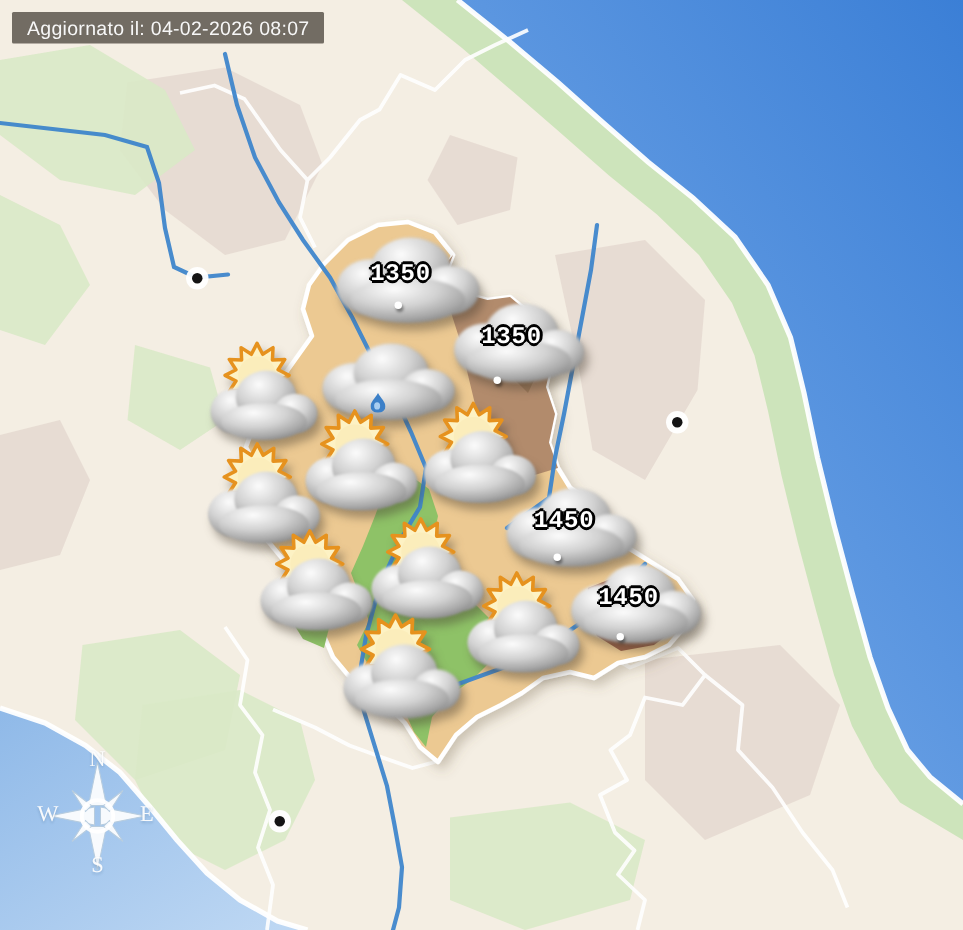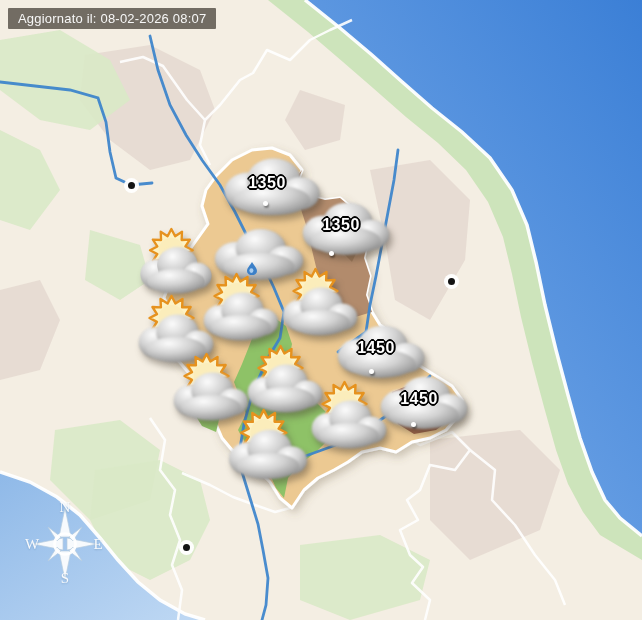--- a/index.html
+++ b/index.html
@@ -12,21 +12,21 @@
     padding:0 10px;background:rgba(88,82,74,.84);color:#f7f7f7;font-size:13px;
     letter-spacing:.2px;border-radius:1px;white-space:nowrap;}
 
   
   .weather-icon{position:absolute;filter:drop-shadow(3px 5px 3px rgba(70,60,48,.42));}
   .weather-icon .sun{position:absolute;left:16%;top:-16%;width:58%;height:75%;}
   .weather-icon .puffs{position:absolute;left:0;top:0;width:100%;height:100%;}
   .cloud-label{position:absolute;left:0;right:10px;top:50%;transform:translateY(-58%);
     text-align:center;font-weight:bold;font-size:16px;color:#fff;letter-spacing:.5px;
     text-shadow:-2px 0 0 #000,2px 0 0 #000,0 -2px 0 #000,0 2px 0 #000,
-      -1px -1px 0 #000,1px -1px 0 #000,-1px 1px 0 #000,1px 1px 0 #000;}
+      -1px -1px 0 #000,1px -1px 0 #000,-1px 1px 0 #000,1px 1px 0 #000;font-family:Liberation Mono, monospace;}
 
   
   .town-dot{position:absolute;width:7px;height:7px;margin:-3.5px 0 0 -3.5px;
     background:#141414;border-radius:50%;box-shadow:0 0 0 4px rgba(255,255,255,.95);}
   .town-dot-white{position:absolute;width:5px;height:5px;margin:-2.5px 0 0 -2.5px;
     background:#fff;border-radius:50%;box-shadow:1px 2px 2px rgba(0,0,0,.4);}
 
   
   .compass{position:absolute;left:19px;top:494px;width:92px;height:98px;}
   .compass svg{position:absolute;left:0;top:0;}
@@ -134,21 +134,21 @@
           <ellipse cx="60" cy="57" rx="41" ry="16"></ellipse>
         </g>
       </symbol>
       <symbol id="sym-sun" viewBox="0 0 48 48">
         <polygon points="46,24 38.5,27.9 43.1,35 34.6,34.6 35,43.1 27.9,38.5 24,46 20.1,38.5 13,43.1 13.4,34.6 4.9,35 9.5,27.9 2,24 9.5,20.1 4.9,13 13.4,13.4 13,4.9 20.1,9.5 24,2 27.9,9.5 35,4.9 34.6,13.4 43.1,13 38.5,20.1" fill="#fdf2c4" stroke="#e6921e" stroke-width="2.4" stroke-linejoin="round"></polygon>
         <circle cx="24" cy="24" r="13" fill="#fbedbb"></circle>
       </symbol>
     </defs>
   </svg>
 
-  <div class="update-bar">Aggiornato il: 08-02-2026 08:07</div>
+  <div class="update-bar">Aggiornato il: 04-02-2026 08:07</div>
 
   <div id="weather-layer">
       <div class="weather-icon" style="left: 216px; top: 146px; width: 112px; height: 76px;">
 
       <svg class="puffs" viewBox="0 0 120 80" preserveAspectRatio="none">
         <use href="#sym-puffs" xlink:href="#sym-puffs"></use>
       </svg>
       <div class="cloud-label">1350</div>
     </div>
       <div class="weather-icon" style="left: 295px; top: 191px; width: 102px; height: 70px;">

